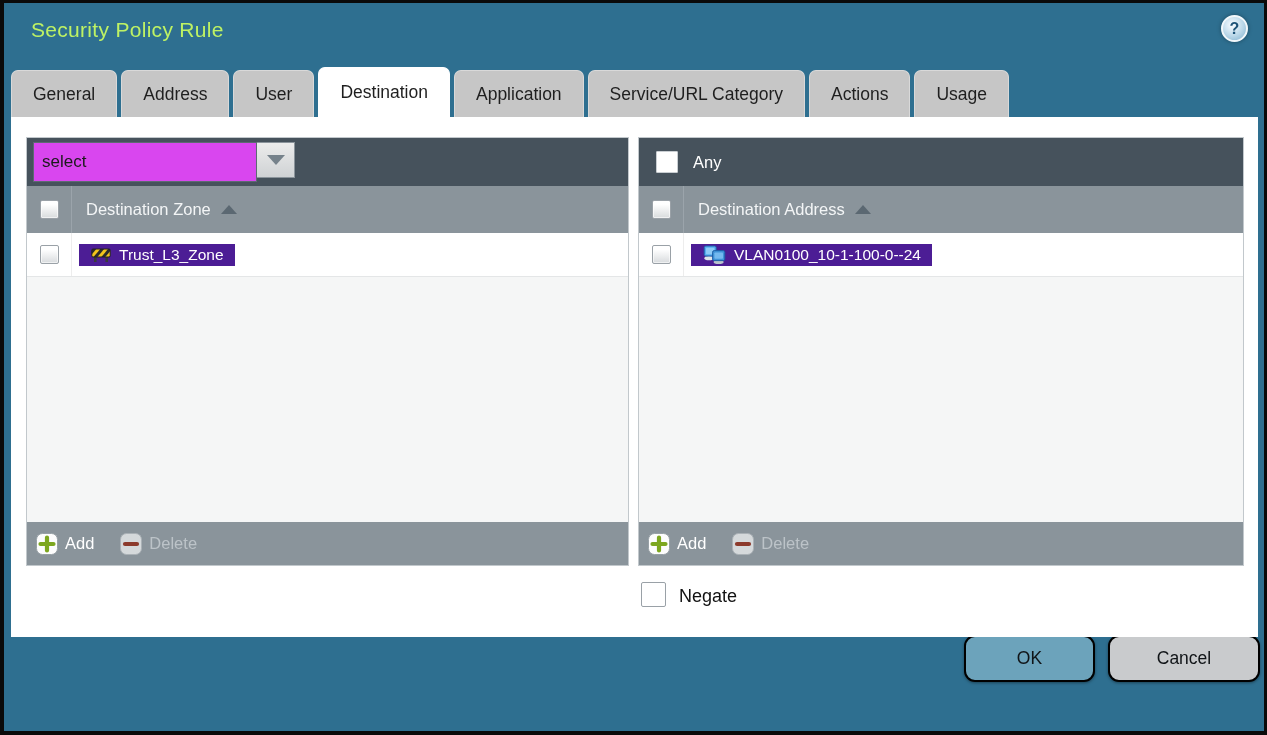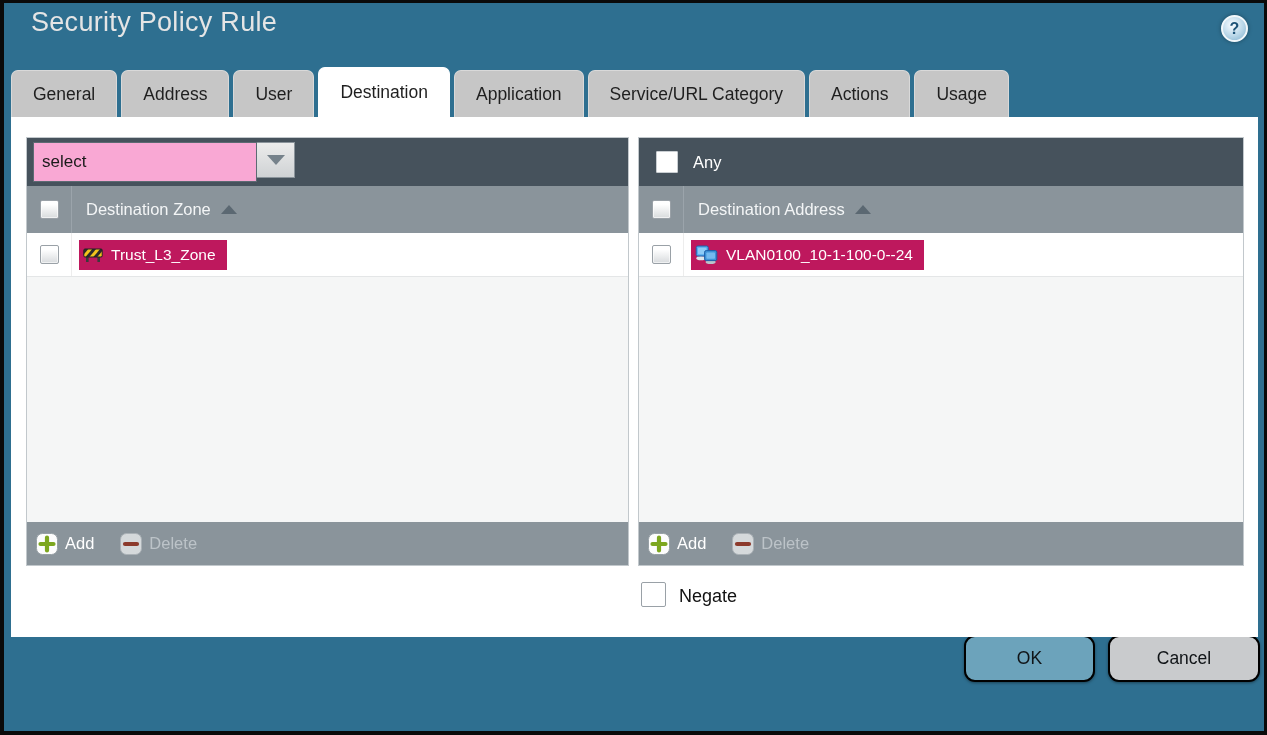--- a/index.html
+++ b/index.html
@@ -7,22 +7,22 @@
   .frame {
     position:relative; width:1267px; height:735px;
     background:#0a0a0a; overflow:hidden;
   }
   .dialog {
     position:absolute; left:4px; top:3px; right:3px; bottom:4px;
     background:#2e6f90;
   }
   
   .title {
-    position:absolute; left:27px; top:4px;
-    color:#e5e5e5; font-size:27px; font-weight:400; letter-spacing:.3px;
+    position:absolute; left:27px; top:15px;
+    color:#bef264; font-size:21px; font-weight:400; letter-spacing:.3px;
   }
   .help {
     position:absolute; right:16px; top:12px; width:27px; height:27px;
     border-radius:50%; border:2px solid #f2f7fa;
     background:radial-gradient(circle at 40% 35%, #eef6fc 10%, #b8d6e8 55%, #7fafcd);
     color:#1c5277; font-size:16px; font-weight:bold;
     display:flex; align-items:center; justify-content:center;
     box-shadow:0 0 4px rgba(0,0,0,.35); cursor:pointer;
   }
   
@@ -74,43 +74,43 @@
   .rows { flex:1 1 auto; background:#f5f6f6; overflow:hidden; }
   .row {
     height:44px; background:#ffffff; border-bottom:1px solid #e4e6e7;
     display:flex; align-items:center; cursor:pointer;
   }
   .row-cbcell {
     width:45px; align-self:stretch; display:flex; align-items:center;
     justify-content:center; border-right:1px solid #ededed;
   }
   .chip {
-    margin-left:7px; height:30px; padding:0 11px 0 4px;
-    background:#be185d; color:#ffffff; font-size:15.5px;
+    margin-left:7px; height:22px; padding:0 11px 0 12px;
+    background:#4c1d95; color:#ffffff; font-size:15.5px;
     display:inline-flex; align-items:center; gap:8px; cursor:pointer;
   }
   .panel-footer {
     height:43px; background:#8a949b; flex:0 0 auto;
     display:flex; align-items:center; padding-left:9px; gap:26px;
   }
   .tool { display:flex; align-items:center; gap:7px; cursor:pointer; }
   .tool .lbl { color:#ffffff; font-size:16.5px; }
   .tool.disabled .lbl { color:#bcc3c8; cursor:default; }
   
   .cb {
     width:19px; height:19px; border:1px solid #9aa1a7; border-radius:2px;
     background:linear-gradient(180deg,#ffffff 20%,#d8dbdd);
     box-shadow:inset 0 0 0 1px rgba(255,255,255,.6); cursor:pointer;
   }
   .cb.big { width:22px; height:22px; background:#ffffff; border:1px solid #c9ced2; border-radius:1px; }
   .cb.plain { width:25px; height:25px; background:#ffffff; border:1px solid #9aa1a7; border-radius:2px; }
   
   .combo { display:flex; margin-left:2px; cursor:pointer; }
   .combo-input {
-    width:224px; height:40px; background:#f9a8d4; border:1px solid #5d6a73;
+    width:224px; height:40px; background:#d946ef; border:1px solid #5d6a73;
     color:#1b1b1b; font-size:17px; padding:0 8px; display:flex; align-items:center;
   }
   .combo-btn {
     width:38px; height:36px; border:1px solid #8b949b; border-left:none;
     background:linear-gradient(180deg,#ececec,#cfd2d4);
     display:flex; align-items:center; justify-content:center;
   }
   .caret-down {
     width:0; height:0;
     border-left:9px solid transparent; border-right:9px solid transparent;

